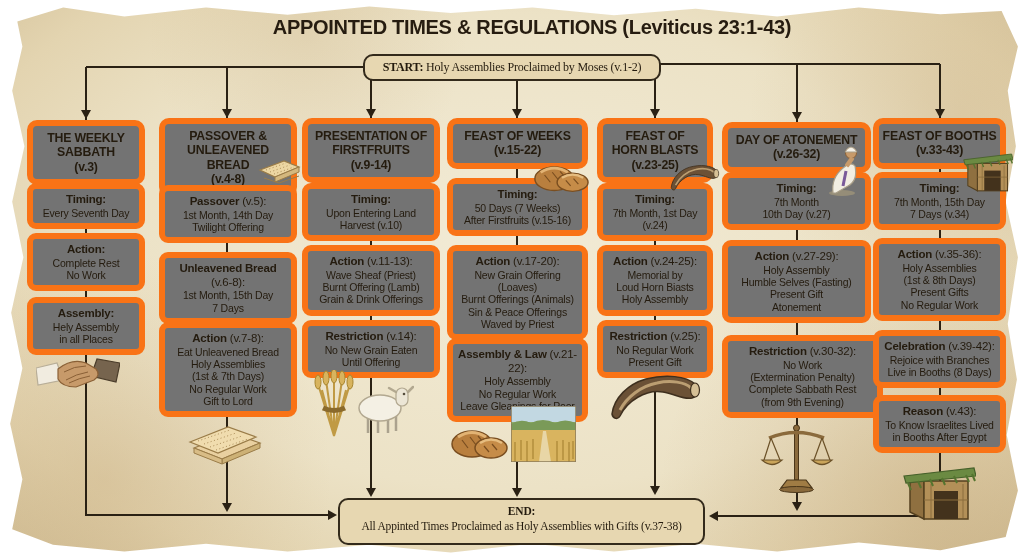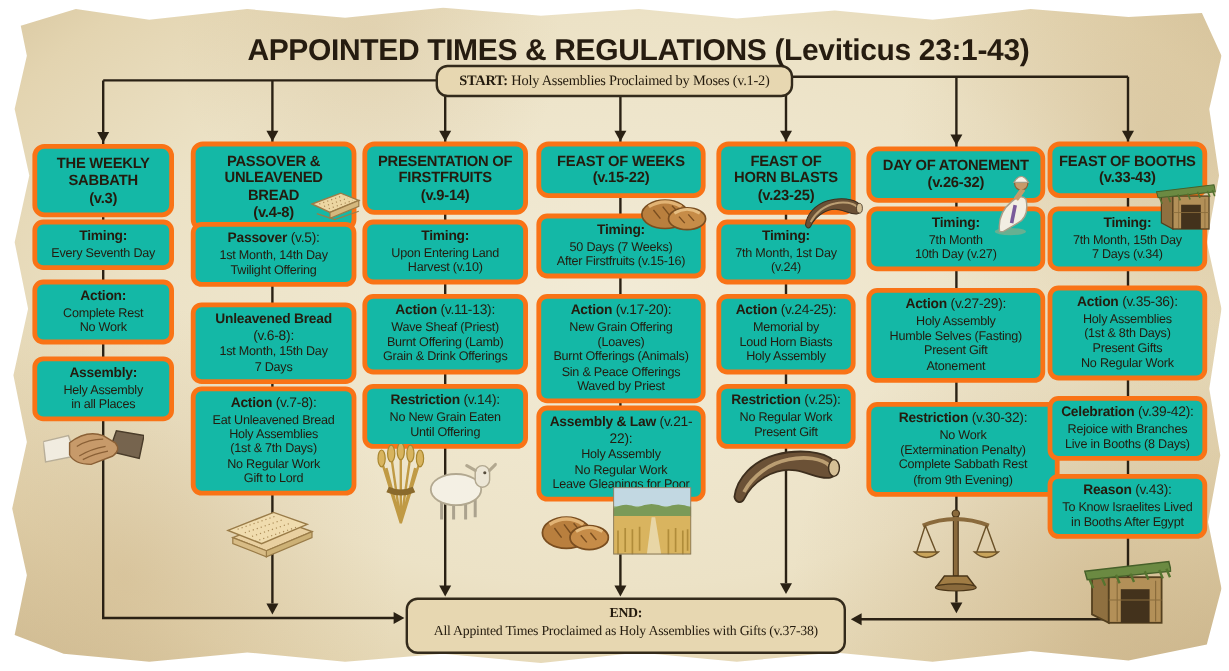--- a/index.html
+++ b/index.html
@@ -7,24 +7,24 @@
           font-family:"Liberation Sans",sans-serif;color:#241b0e;}
   .parchment{position:absolute;left:2px;top:2px;right:2px;bottom:2px;
     background:
       radial-gradient(circle at 10% 86%, rgba(186,152,100,.28), transparent 22%),
       radial-gradient(circle at 94% 20%, rgba(186,152,100,.25), transparent 20%),
       radial-gradient(circle at 90% 90%, rgba(176,140,88,.3), transparent 25%),
       radial-gradient(circle at 30% 6%, rgba(190,160,110,.22), transparent 18%),
       radial-gradient(ellipse at 50% 45%, #f2ebd6 0%, #ece2c6 55%, #e3d4b0 80%, #d2bf97 100%);
     clip-path:polygon(1.5% 3.5%,6% 1%,12% 2.6%,20% 1%,28% 2.3%,36% .8%,44% 2%,52% 1%,60% 2.4%,68% 1.2%,76% 2.6%,84% 1%,92% 2.2%,98% 1.6%,99.6% 8%,98.6% 16%,99.4% 26%,98.4% 36%,99.6% 46%,98.6% 58%,99.5% 68%,98.5% 78%,99.6% 88%,98.4% 96.4%,92% 98.8%,84% 97.4%,76% 99%,68% 97.6%,60% 99%,52% 97.6%,44% 99.2%,36% 97.8%,28% 99%,20% 97.6%,12% 99%,5% 97.8%,1% 95%,2% 86%,.8% 76%,2% 66%,.9% 56%,2.1% 46%,1% 36%,2.2% 26%,1% 16%,2% 8%);
     filter:drop-shadow(0 2px 2px rgba(0,0,0,.25));}
-  .title{position:absolute;left:40px;right:0;top:16px;margin:12px;text-align:center;
-         font-size:25px;font-weight:bold;letter-spacing:-.3px;color:#261c10;z-index:4;}
+  .title{position:absolute;left:40px;right:0;top:16px;margin:0;text-align:center;
+         font-size:20px;font-weight:bold;letter-spacing:-.3px;color:#261c10;z-index:4;}
   .connect{position:absolute;left:0;top:0;z-index:2;}
-  .box{position:absolute;box-sizing:border-box;background:#14b8a6;border:4px solid #f97316;
+  .box{position:absolute;box-sizing:border-box;background:#737373;border:6px solid #f97316;
        border-radius:9px;text-align:center;padding:4px 3px;font-size:10.5px;line-height:1.18;
        letter-spacing:-.2px;z-index:3;}
   .box .hd{font-weight:bold;font-size:11.5px;}
   .box .rf{font-weight:normal;}
   .box.header{font-weight:bold;font-size:12.3px;line-height:1.16;border-radius:10px;padding:5px 2px;}
   .startend{position:absolute;box-sizing:border-box;background:#e7d7b1;border:2.5px solid #332a1b;
        border-radius:10px;text-align:center;z-index:3;letter-spacing:-.2px;font-family:Liberation Serif, serif;}
   .startbox{left:363px;top:54px;width:298px;height:27px;font-size:12px;line-height:22px;}
   .endbox{left:338px;top:498px;width:367px;height:47px;font-size:11.5px;padding-top:4px;line-height:1.3;}
   .icon{position:absolute;z-index:4;}

